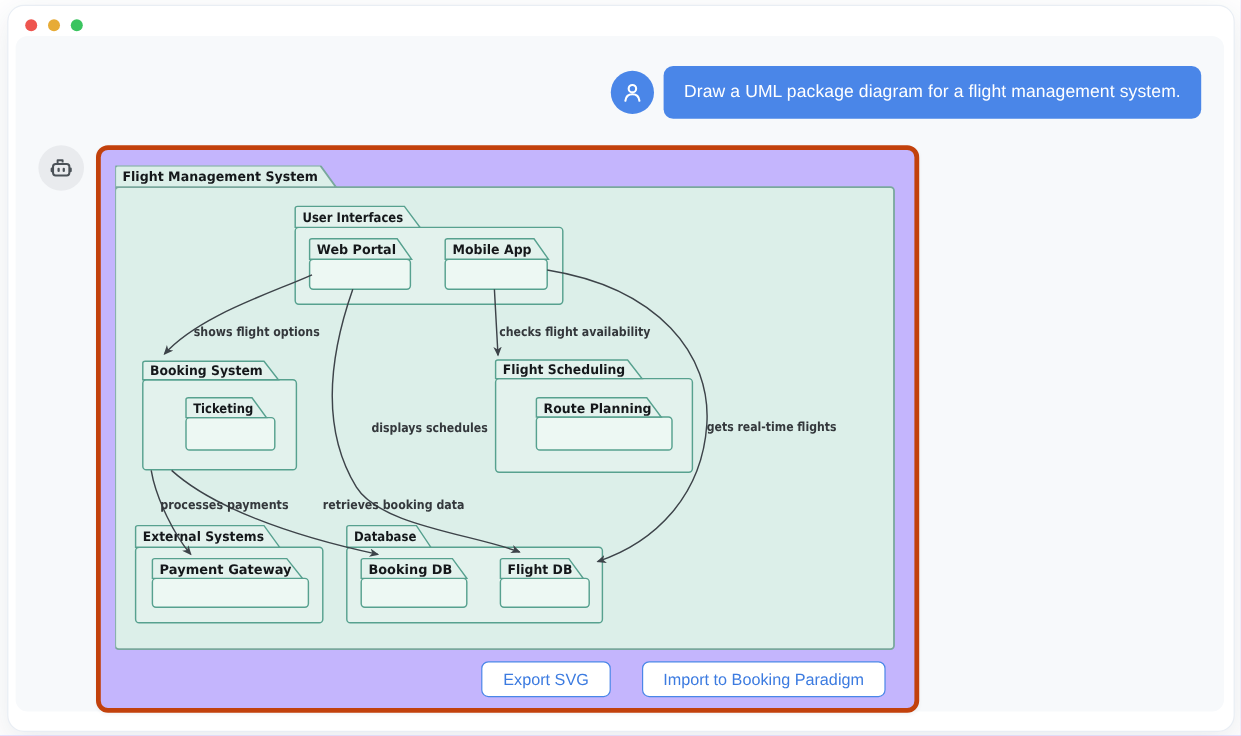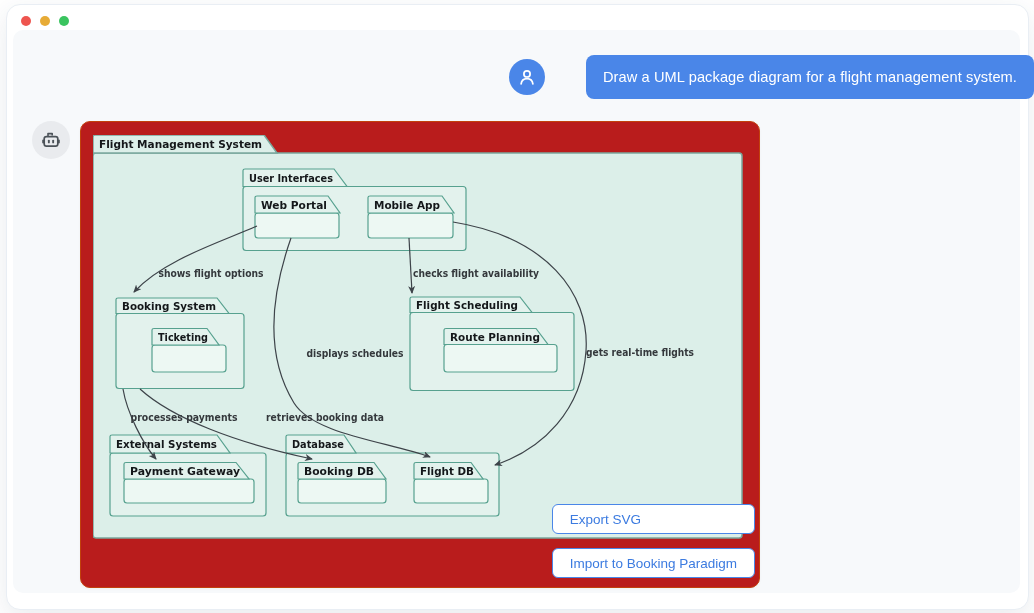--- a/index.html
+++ b/index.html
@@ -22,33 +22,33 @@
     background:#f7f9fb;border-radius:10px;
   }
   .user-avatar{
     position:absolute;left:509px;top:59px;width:36px;height:36px;border-radius:50%;
     background:#4a86e8;display:flex;align-items:center;justify-content:center;
   }
   .bubble{
     position:absolute;left:553px;top:55px;width:448px;height:44px;
     background:#4a86e8;border-radius:8px;color:#ffffff;
     display:flex;align-items:center;justify-content:center;
-    font-size:14.6px;white-space:nowrap;letter-spacing:.1px;margin-left:33px;
+    font-size:14.6px;white-space:nowrap;letter-spacing:.1px;
   }
   .bot-avatar{
     position:absolute;left:32px;top:121px;width:38px;height:38px;border-radius:50%;
     background:#e9ebee;display:flex;align-items:center;justify-content:center;
   }
   .card{
     position:absolute;left:80px;top:121px;width:678px;height:465px;
-    background:#b91c1c;border:1px solid #c2410c;border-radius:10px;
+    background:#c4b5fd;border:4px solid #c2410c;border-radius:10px;
     box-shadow:0 1px 3px rgba(20,30,40,.04);
   }
   .diagram{position:absolute;left:12px;top:13px;}
-  .actions{position:absolute;right:4px;bottom:9px;display:flex;gap:14px;flex-direction:column;}
+  .actions{position:absolute;right:24px;bottom:9px;display:flex;gap:26px;}
   .btn{
     height:30px;padding:0 17px;background:#ffffff;border:1.6px solid #4a86e8;
     border-radius:6px;color:#3c7be0;font-size:13.5px;display:flex;align-items:center;
     white-space:nowrap;cursor:pointer;font-family:"Liberation Sans",sans-serif;
   }
   
   .lv0{fill:#dcefe9;stroke:#79a89d;stroke-width:1.5;}
   .lv1{fill:#e3f2ed;stroke:#57a18f;stroke-width:1.2;}
   .leaf-tab{fill:#e3f2ed;stroke:#57a18f;stroke-width:1.2;}
   .leaf-body{fill:#edf8f3;stroke:#57a18f;stroke-width:1.2;}

